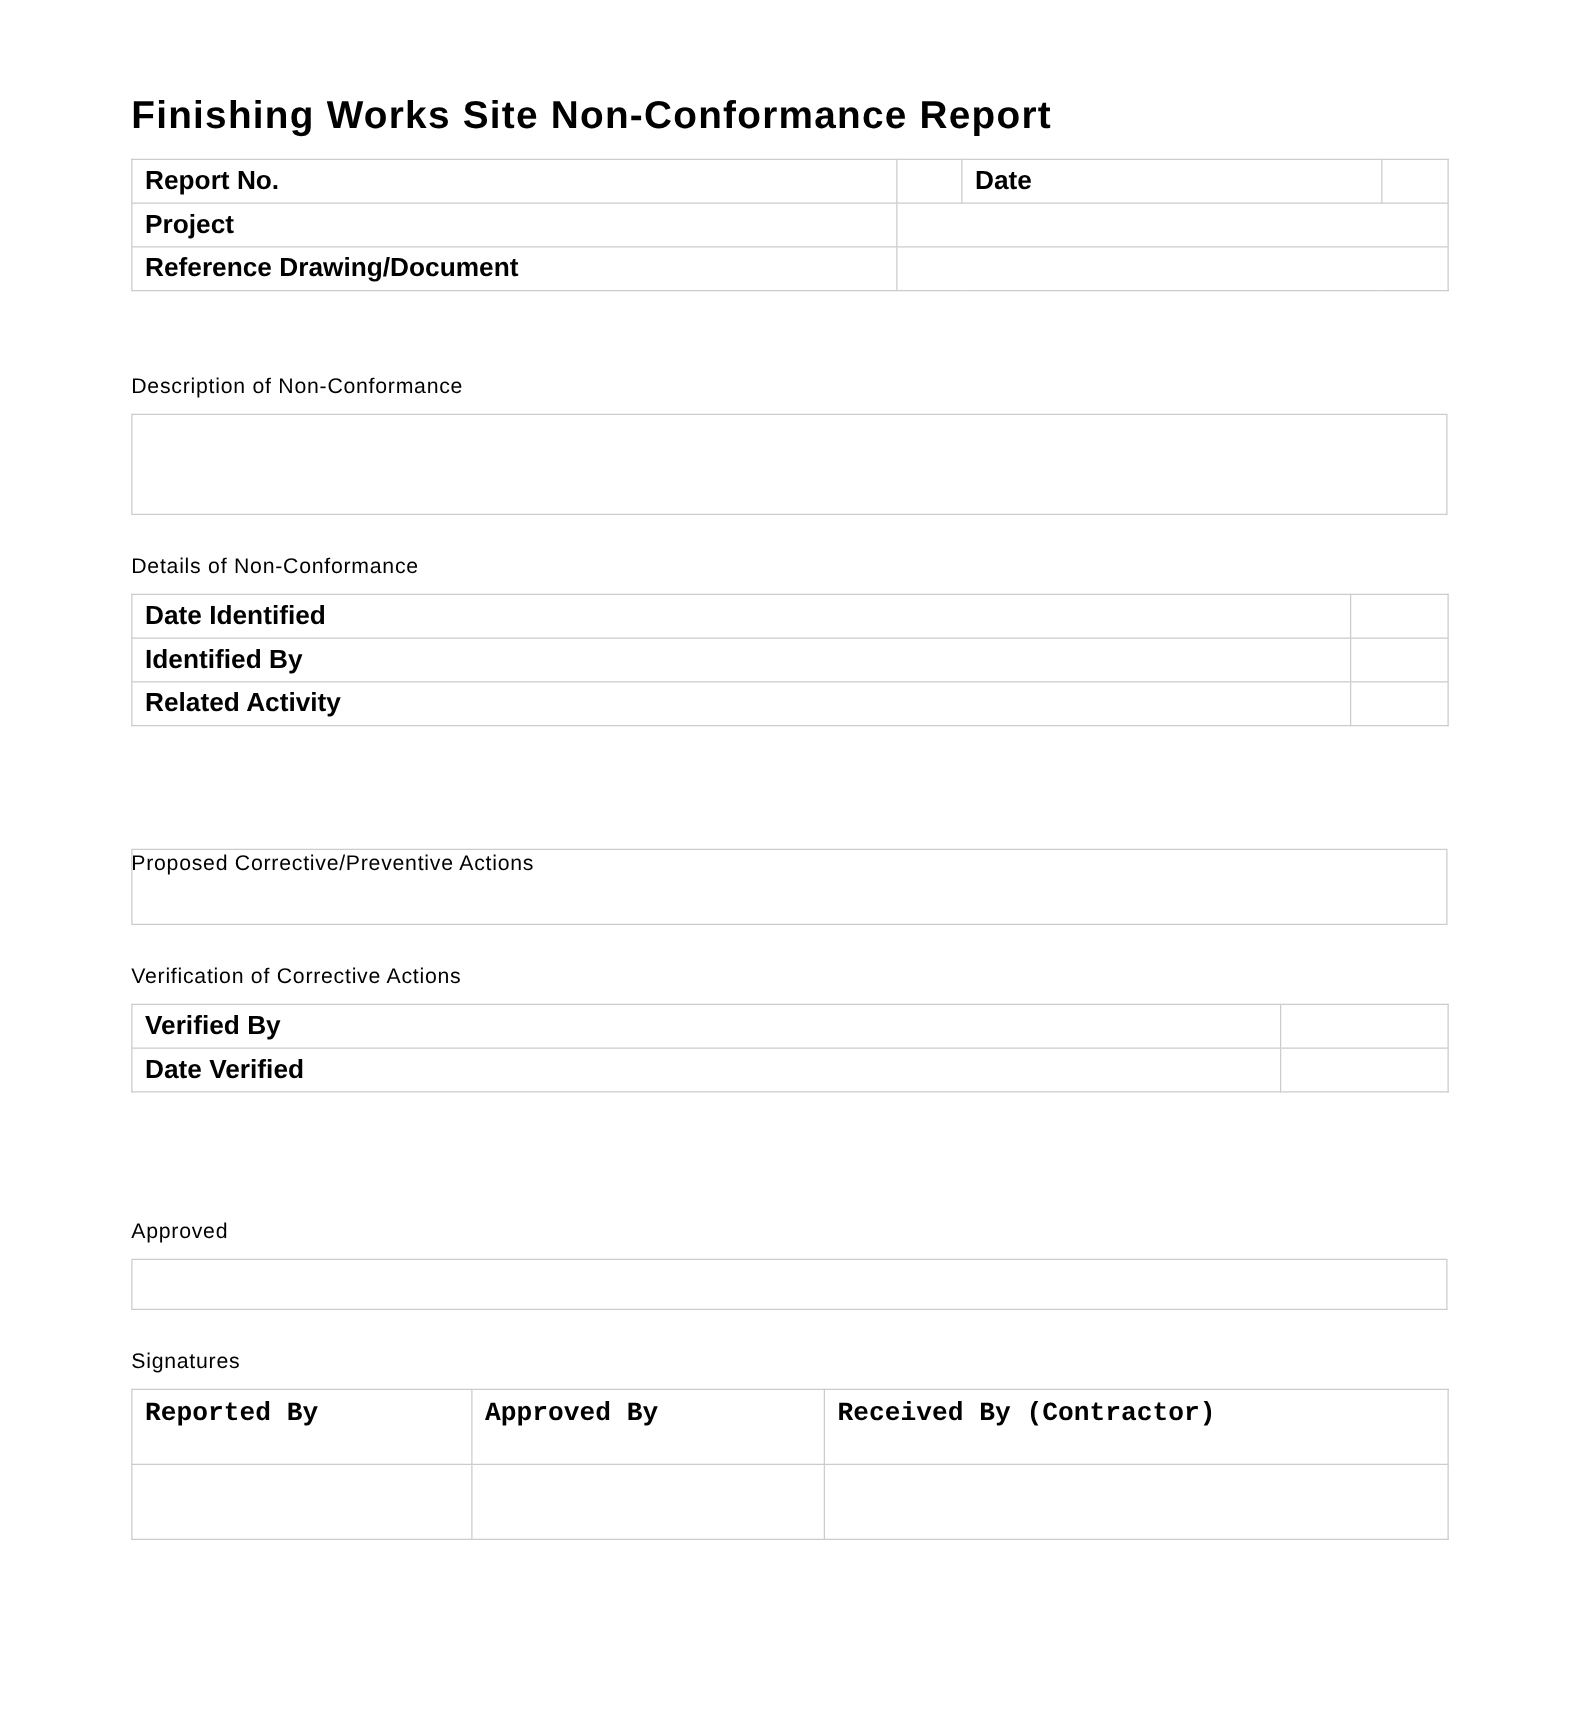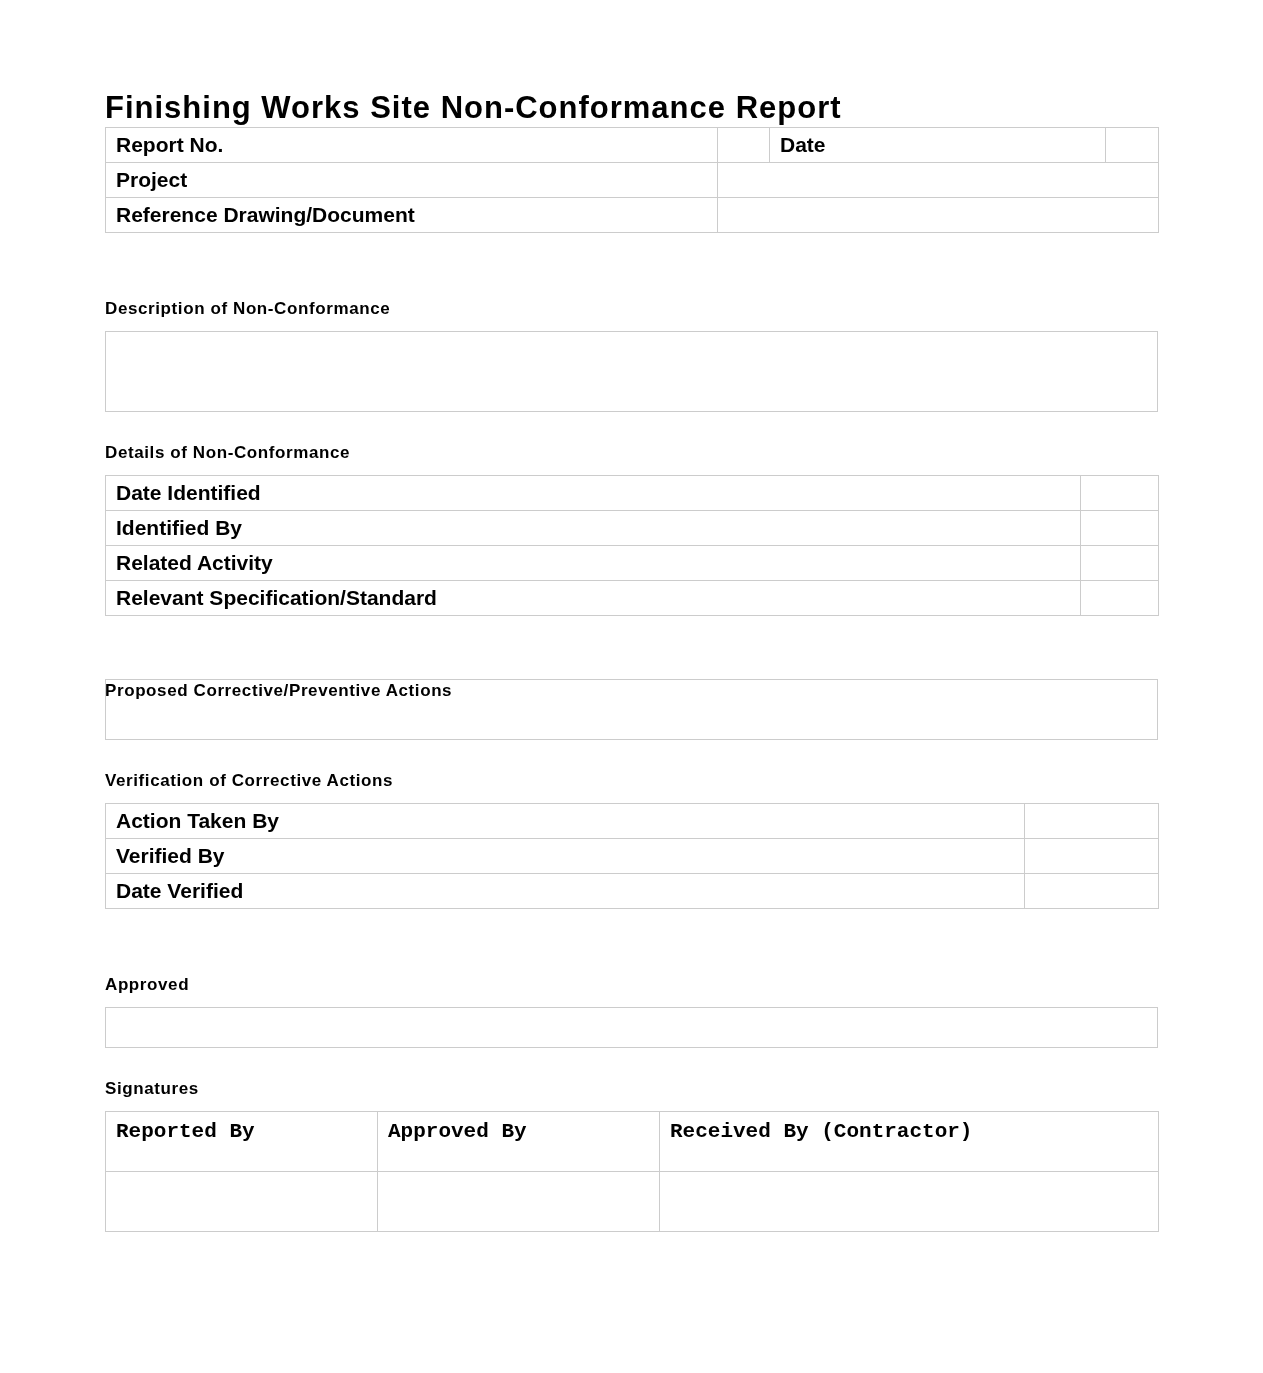--- a/index.html
+++ b/index.html
@@ -13,32 +13,32 @@
   }
   .page {
     position: absolute;
     left: 105px;
     top: 0;
     width: 1053px;
   }
   .title {
     position: absolute;
     left: 0;
-    top: 88px;
+    top: 72px;
     font-size: 31px;
     font-weight: bold;
     letter-spacing: 1px;
     line-height: 40px;
     white-space: nowrap;
   }
   .section-title {
     position: absolute;
     left: 0;
     font-size: 17px;
-    font-weight: bold;
+    font-weight: normal;
     letter-spacing: 0.6px;
     line-height: 22px;
     white-space: nowrap;
   }
   table {
     position: absolute;
     left: 0;
     width: 1053px;
     border-collapse: collapse;
     table-layout: fixed;
@@ -111,41 +111,33 @@
       <td class="value"></td>
     </tr>
     <tr>
       <td>Identified By</td>
       <td class="value"></td>
     </tr>
     <tr>
       <td>Related Activity</td>
       <td class="value"></td>
     </tr>
-    <tr>
-      <td>Relevant Specification/Standard</td>
-      <td class="value"></td>
-    </tr>
   </tbody>
     </table>
 
   <h2 class="section-title" style="top:646px;margin-top:34px;">Proposed Corrective/Preventive Actions</h2>
   <div class="box" style="top:679px;height:61px;"></div>
 
   <h2 class="section-title" style="top:770px;">Verification of Corrective Actions</h2>
   <table style="top:803px;">
     <colgroup>
       <col style="width:919px;">
       <col style="width:134px;">
     </colgroup>
     <tbody>
-        <tr>
-      <td>Action Taken By</td>
-      <td class="value"></td>
-    </tr>
     <tr>
       <td>Verified By</td>
       <td class="value"></td>
     </tr>
     <tr>
       <td>Date Verified</td>
       <td class="value"></td>
     </tr>
   </tbody>
     </table>

